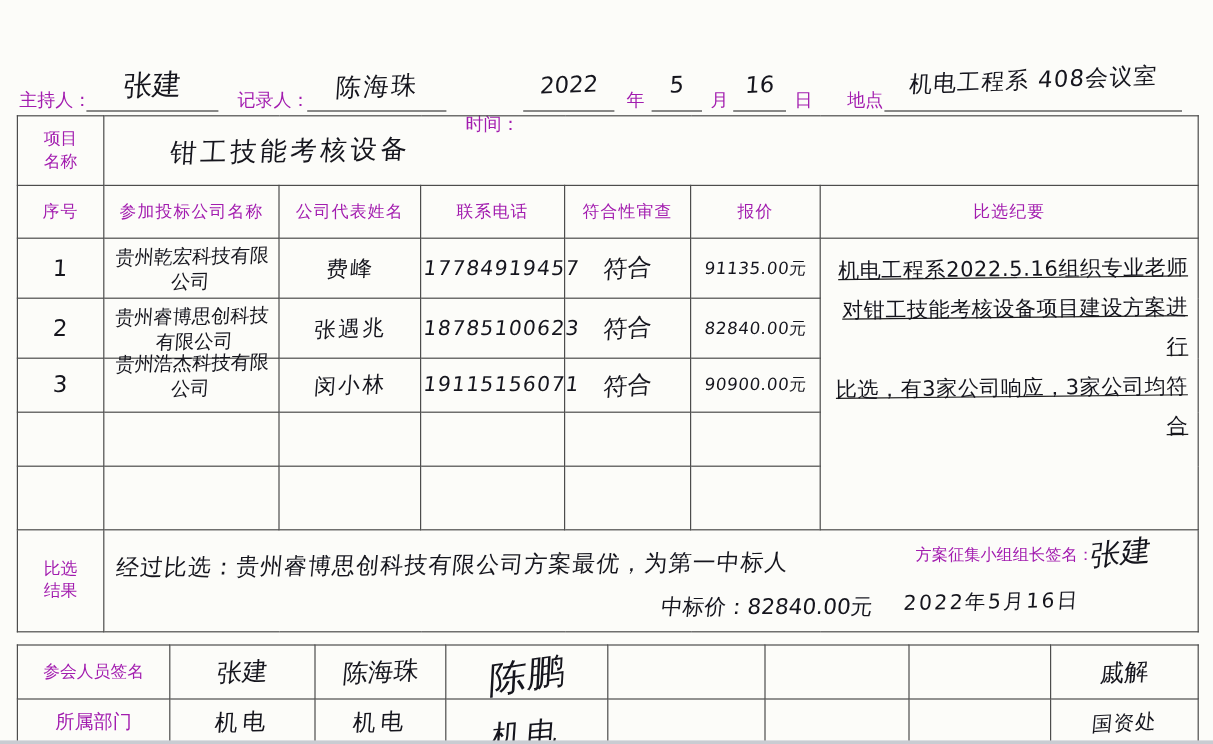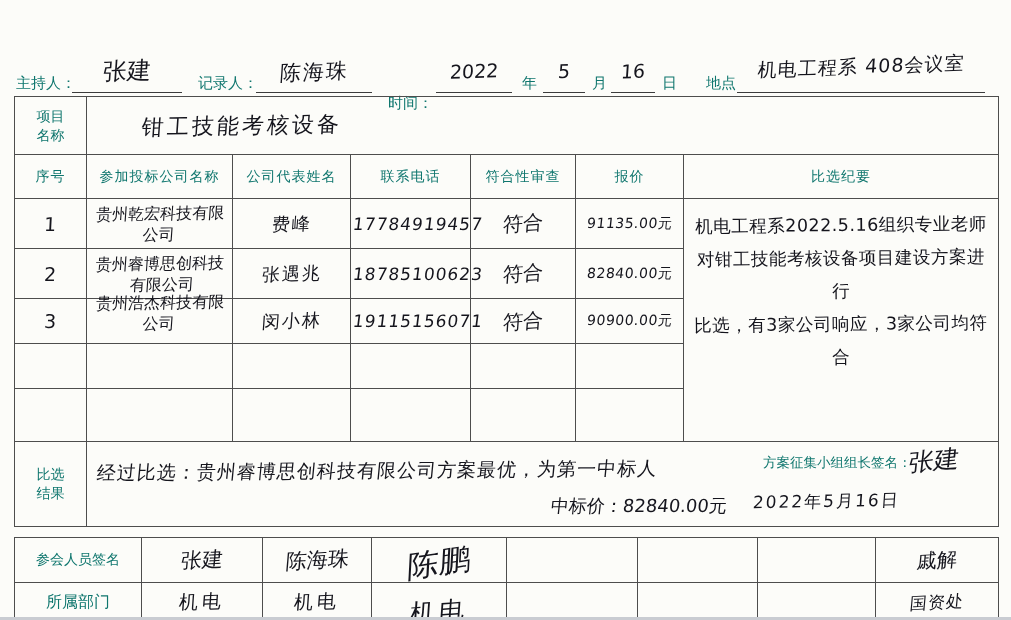--- a/index.html
+++ b/index.html
@@ -4,21 +4,21 @@
 <style>
   * { margin:0; padding:0; box-sizing:border-box; }
   html,body { width:1011px; height:620px; }
   body { background:#ffffff; font-family:"Liberation Serif", serif; }
   .page { position:relative; width:1011px; height:620px; background:#fcfcf9; overflow:hidden; color:#1d1d1d; }
   .scan-edge { position:absolute; left:0; bottom:0; width:100%; height:3px; background:#c9ccd2; }
 
   .title { position:absolute; top:15px; left:0; width:100%; text-align:center;
            font-size:19px; font-weight:bold; letter-spacing:1.5px; color:#222; }
 
-  .printed { font-family:"Liberation Serif", serif; color:#0f766e; }
+  .printed { font-family:"Liberation Serif", serif; color:#a21caf; }
   .hw { font-family:"DejaVu Sans", sans-serif; color:#15151d; transform:skewX(-3deg); display:inline-block; }
 
   
   .meta-label { position:absolute; font-size:15px; white-space:nowrap; }
   .blank { position:absolute; border-bottom:1.5px solid #3c3c3c; text-align:center; }
   .blank .hw { transform:skewX(-6deg) rotate(-2deg); }
 
   
   table { border-collapse:collapse; table-layout:fixed; position:absolute; left:14px; background:transparent; }
   td { border:1px solid #4d4d4d; text-align:center; vertical-align:middle; overflow:visible;
@@ -29,21 +29,21 @@
   .lbl2 { font-size:14px; line-height:19px; }
   .hdr  { font-size:14px; letter-spacing:1px; }
 
   .hw-serial  { font-size:19px; }
   .hw-company { font-size:16px; line-height:21px; transform:skewX(-5deg) rotate(-1deg); }
   .hw-rep     { font-size:18px; letter-spacing:2px; transform:skewX(-6deg) rotate(-2deg); }
   .hw-phone   { font-size:17px; letter-spacing:1px; transform:skewX(-7deg); }
   .hw-review  { font-size:20px; transform:skewX(-8deg) rotate(-4deg); }
   .hw-price   { font-size:14px; letter-spacing:.5px; transform:skewX(-6deg); }
 
-  .minutes-cell { vertical-align:top; text-align:center; padding:10px 8px; }
+  .minutes-cell { vertical-align:top; text-align:right; padding:10px 8px;text-decoration:underline; }
   .minutes-line { font-size:17.5px; line-height:33px; letter-spacing:.5px;
                   font-family:"DejaVu Sans", sans-serif; color:#14141c; transform:rotate(-.6deg); }
 
   .project-cell { text-align:left; padding-left:55px; }
   .hw-project { font-size:22px; letter-spacing:3px; transform:skewX(-5deg) rotate(-1deg); }
 
   .result-cell { position:relative; padding:0; }
   .abs { position:absolute; white-space:nowrap; }
 
   .sig { font-size:21px; transform:skewX(-8deg) rotate(-3deg); }

